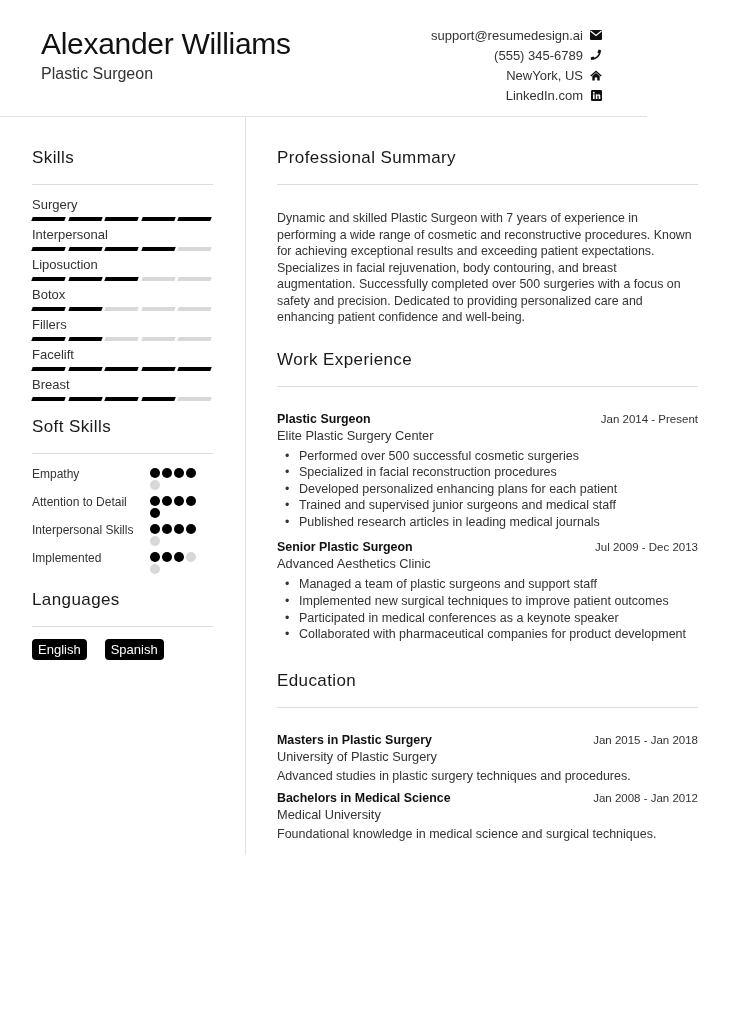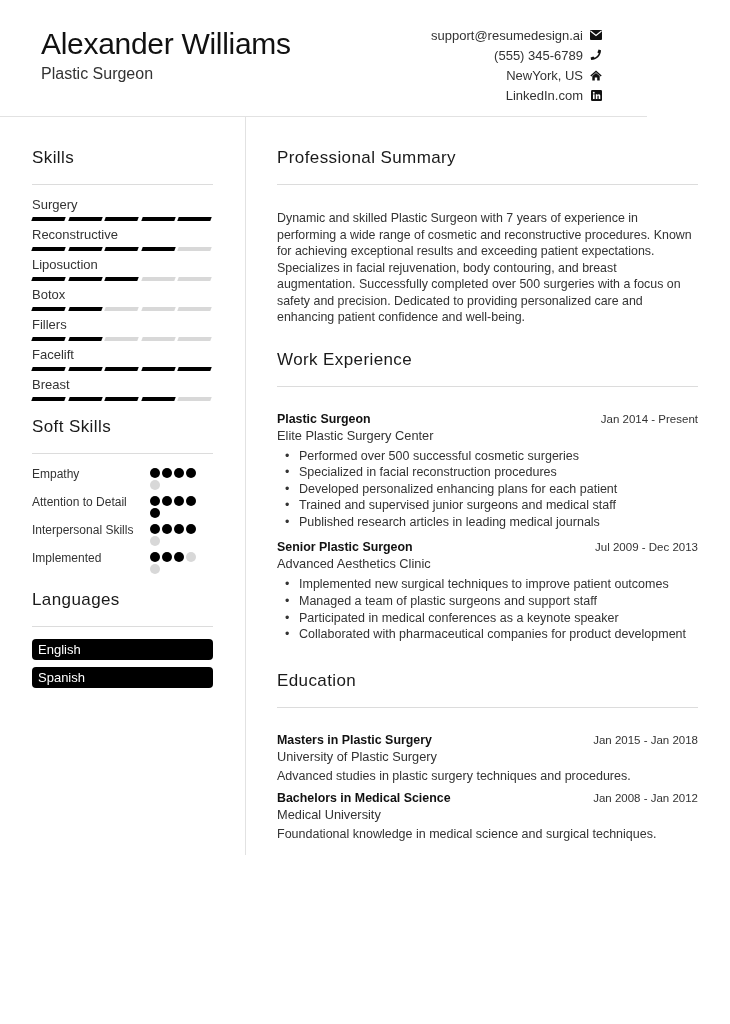--- a/index.html
+++ b/index.html
@@ -23,21 +23,21 @@
     .bars { display: flex; gap: 4px; margin-top: 4px; }
     .bar { width: 32.6px; height: 4px; background: #d8d8d8; transform: skewX(-20deg); }
     .bar.on { background: #000; }
 
     .soft { display: flex; margin-bottom: 4px; }
     .soft-label { width: 118px; font-size: 12px; color: #333; line-height: 16px; }
     .dots { width: 52px; display: flex; flex-wrap: wrap; gap: 2px; padding-top: 2px; }
     .dot { width: 10px; height: 10px; border-radius: 50%; background: #d8d8d8; }
     .dot.on { background: #000; }
 
-    .langs { display: flex; gap: 7px; flex-direction: column; }
+    .langs { display: flex; gap: 18px; }
     .lang { background: #000; color: #fff; font-size: 13px; padding: 3px 6px; border-radius: 4px; line-height: 15px; }
 
     .main { position: absolute; left: 277px; top: 148px; width: 421px; }
     .main .sec-title { margin-bottom: 25px; }
     .summary { font-size: 12.4px; line-height: 16.5px; color: #333; margin-bottom: 24px; }
     .job { margin-bottom: 8px; }
     .job-head { display: flex; justify-content: space-between; align-items: baseline; }
     .job-title { font-size: 12.4px; font-weight: 700; color: #111; }
     .job-date { font-size: 11.5px; color: #333; }
     .job-org { font-size: 12.8px; color: #333; margin-top: 2px; }
@@ -103,21 +103,21 @@
         <div class="skill-label">Surgery</div>
         <div class="bars">
           <span class="bar on"></span>
           <span class="bar on"></span>
           <span class="bar on"></span>
           <span class="bar on"></span>
           <span class="bar on"></span>
         </div>
       </div>
       <div class="skill">
-        <div class="skill-label">Reconstructive</div>
+        <div class="skill-label">Interpersonal</div>
         <div class="bars">
           <span class="bar on"></span>
           <span class="bar on"></span>
           <span class="bar on"></span>
           <span class="bar on"></span>
           <span class="bar"></span>
         </div>
       </div>
       <div class="skill">
         <div class="skill-label">Liposuction</div>
@@ -242,22 +242,22 @@
           <li>Published research articles in leading medical journals</li>
         </ul>
       </div>
       <div class="job" style="margin-top: 10px;">
         <div class="job-head">
           <span class="job-title">Senior Plastic Surgeon</span>
           <span class="job-date">Jul 2009 - Dec 2013</span>
         </div>
         <div class="job-org">Advanced Aesthetics Clinic</div>
         <ul class="bullets">
+          <li>Managed a team of plastic surgeons and support staff</li>
           <li>Implemented new surgical techniques to improve patient outcomes</li>
-          <li>Managed a team of plastic surgeons and support staff</li>
           <li>Participated in medical conferences as a keynote speaker</li>
           <li>Collaborated with pharmaceutical companies for product development</li>
         </ul>
       </div>
     </div>
 
   <div class="sec-title" style="margin-top: 28px;">Education</div>
   <div id="edu">
       <div class="edu">
         <div class="job-head">

